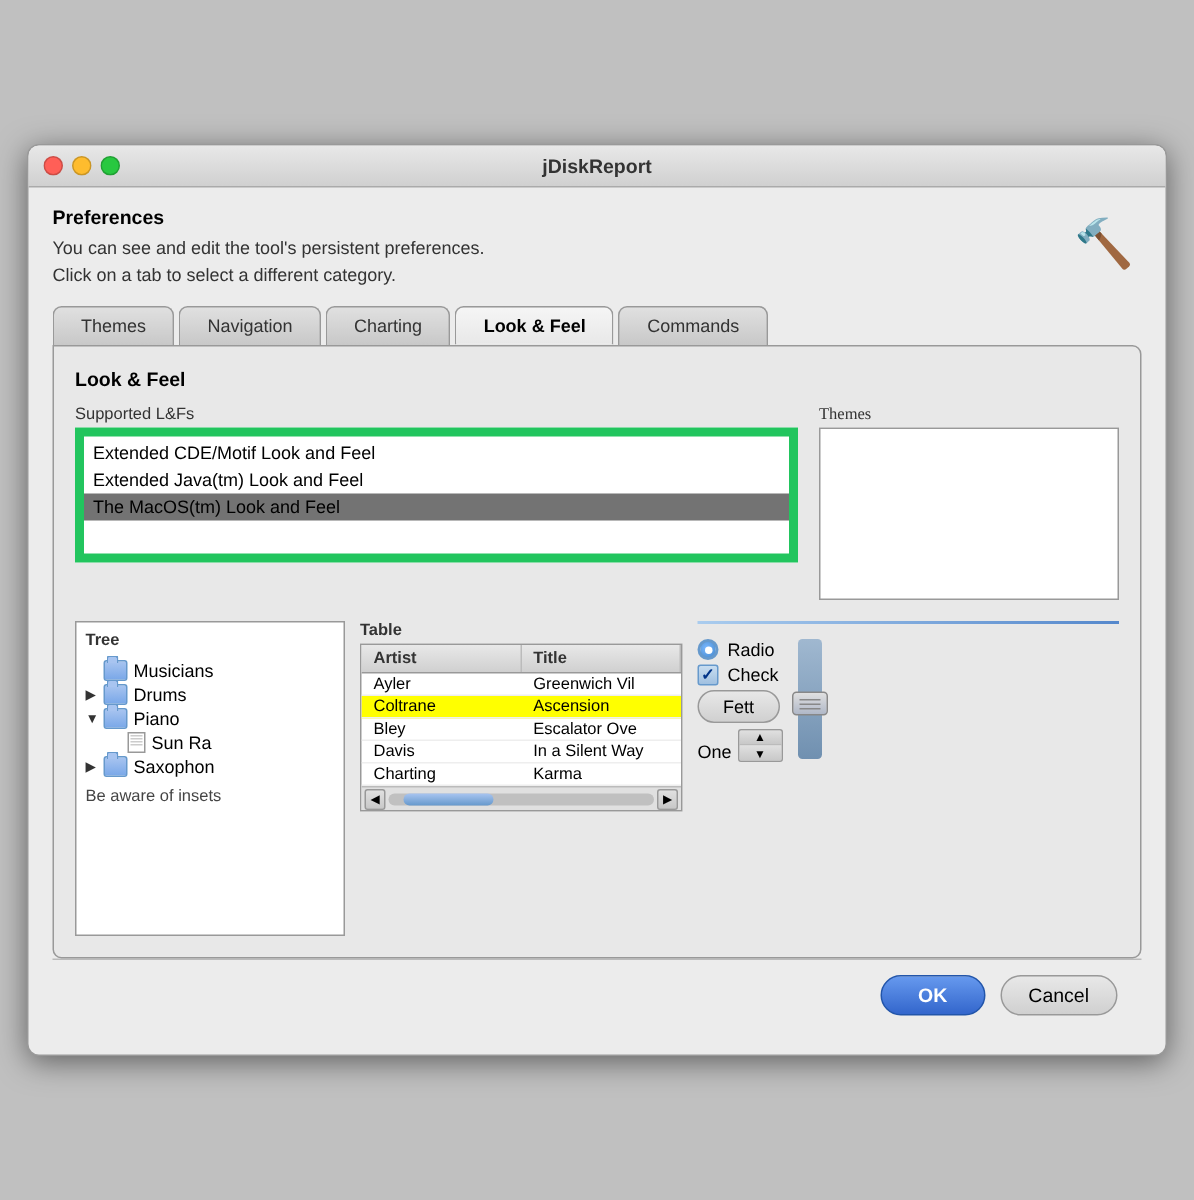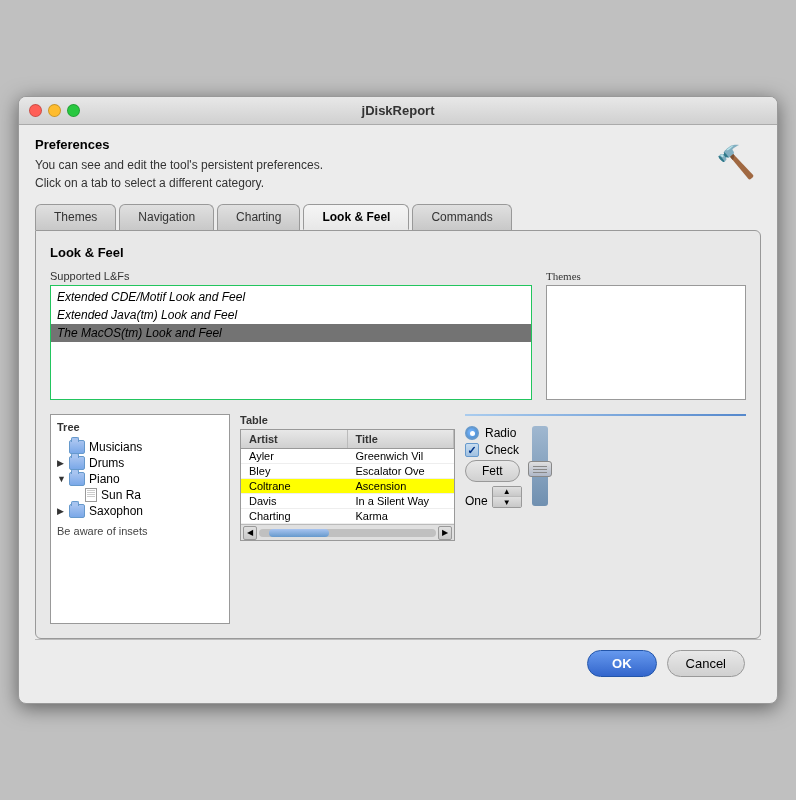--- a/index.html
+++ b/index.html
@@ -123,26 +123,25 @@
     }
     .lf-list-container {
       flex: 1;
     }
     .lf-list-label {
       font-size: 11px;
       margin-bottom: 3px;
       color: #333;
     }
     .lf-list {
-      border: 1px solid #22c55e;
+      border: 6px solid #22c55e;
       background: #fff;
-      height: 115px;
+      height: 90px;
       overflow-y: auto;
       padding: 2px 0;
-      font-style: italic;
     }
     .lf-item {
       padding: 2px 6px;
       font-size: 12px;
       cursor: pointer;
       white-space: nowrap;
     }
     .lf-item.selected {
       background: #737373;
       color: #000;
@@ -599,27 +598,27 @@
             <div class="table-label">Table</div>
             <div class="table-wrapper">
               <div class="table-header">
                 <div class="th">Artist</div>
                 <div class="th">Title</div>
               </div>
               <div class="tr">
                 <div class="td">Ayler</div>
                 <div class="td">Greenwich Vil</div>
               </div>
+              <div class="tr selected-row">
+                <div class="td">Coltrane</div>
+                <div class="td">Ascension</div>
+              </div>
               <div class="tr">
                 <div class="td">Bley</div>
                 <div class="td">Escalator Ove</div>
-              </div>
-              <div class="tr selected-row">
-                <div class="td">Coltrane</div>
-                <div class="td">Ascension</div>
               </div>
               <div class="tr">
                 <div class="td">Davis</div>
                 <div class="td">In a Silent Way</div>
               </div>
               <div class="tr">
                 <div class="td">Charting</div>
                 <div class="td">Karma</div>
               </div>
               <div class="table-scroll-bar">

